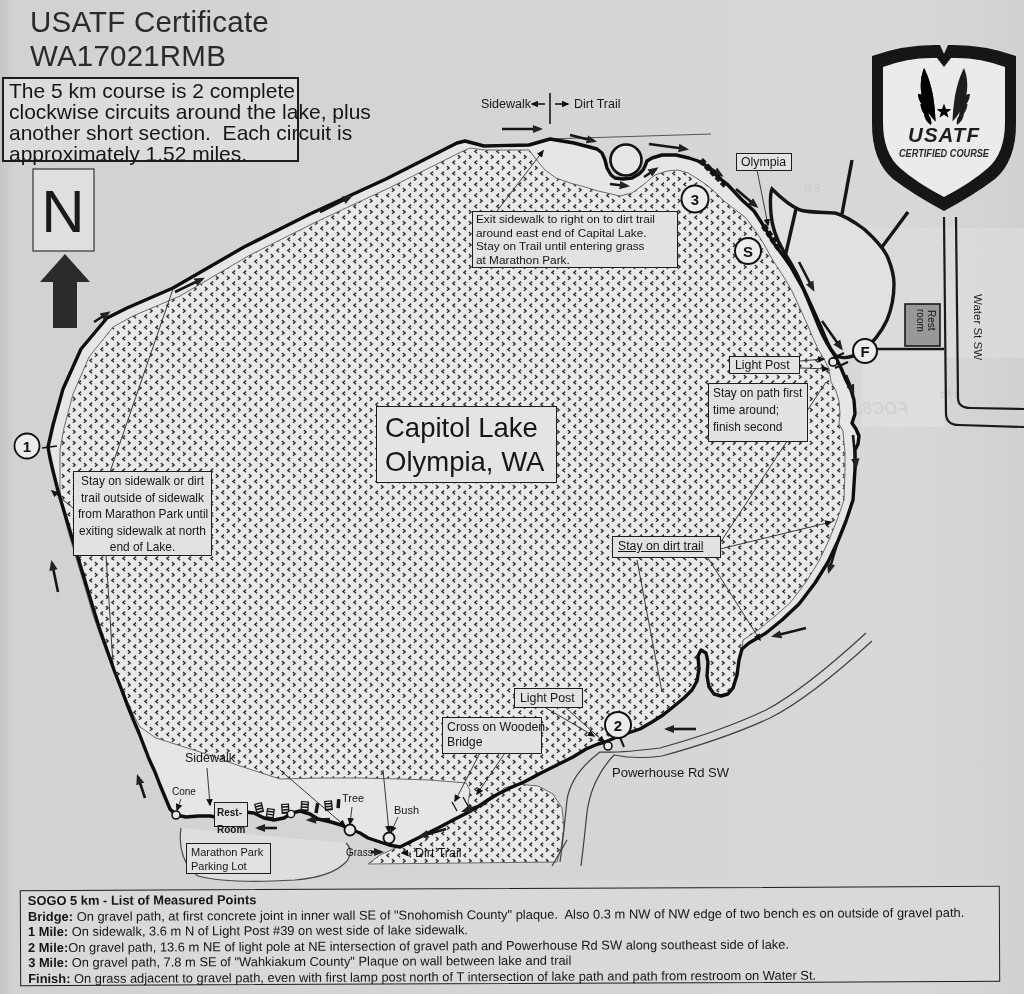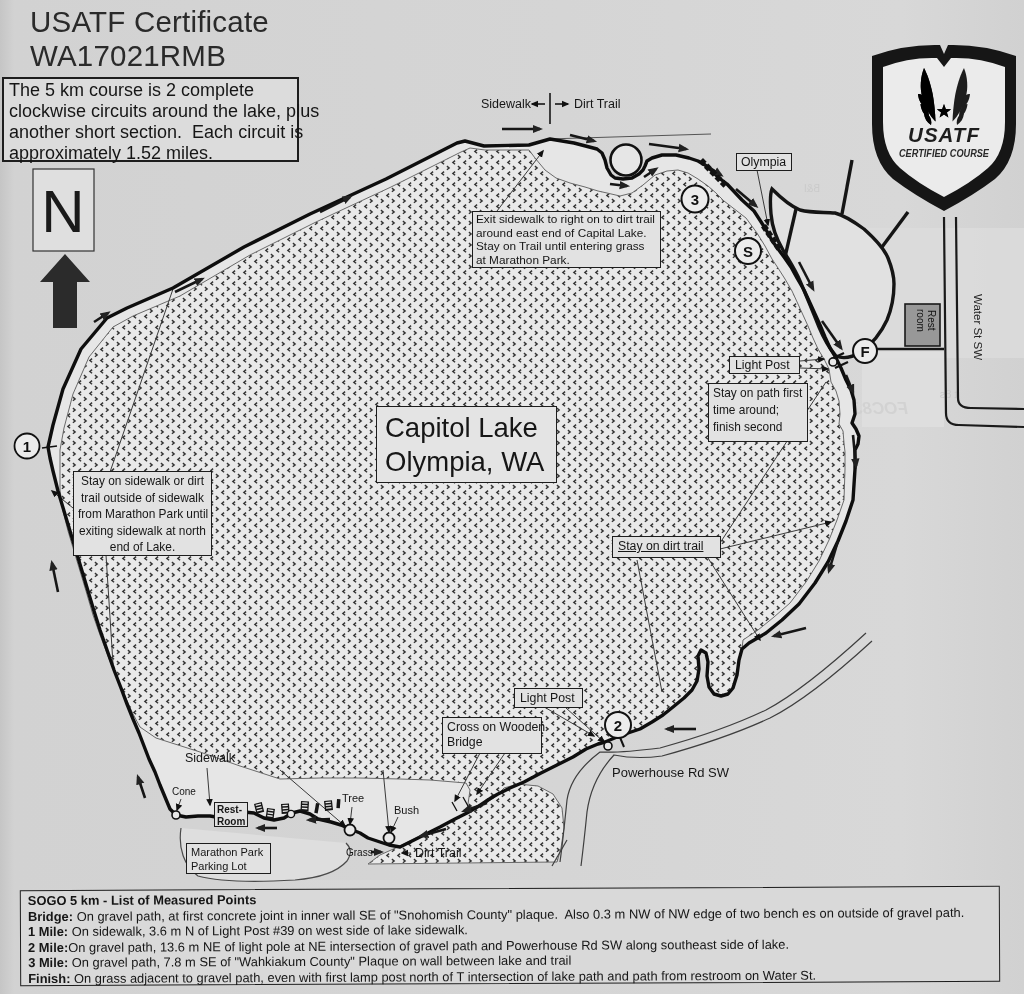--- a/index.html
+++ b/index.html
@@ -242,26 +242,26 @@
     <use href="#rw" transform="translate(1888,0) scale(-1,1)"></use>
     <path d="M944,104 L945.8,109.1 L951.1,109.3 L946.9,112.4 L948.4,117.6 L944,114.5 L939.6,117.6 L941.1,112.4 L936.9,109.3 L942.2,109.1 Z"></path>
   </g>
   <text x="944" y="142" font-size="20.5" font-weight="bold" font-style="italic" letter-spacing="1" fill="#1d1d1d" text-anchor="middle" font-family="Liberation Sans,sans-serif">USATF</text>
   <text x="944" y="157" font-size="10" font-weight="bold" font-style="italic" fill="#2a2a2a" text-anchor="middle" textLength="90" lengthAdjust="spacingAndGlyphs" font-family="Liberation Sans,sans-serif">CERTIFIED COURSE</text>
 
 </svg>
 
 <div class="txt" style="left:30px;top:5px;font-size:29.5px;line-height:33.5px;letter-spacing:0.2px;color:#2a2a2a;">USATF Certificate<br>WA17021RMB</div>
 
-<div class="bx" style="left:2px;top:77px;width:297px;height:85px;border-width:2px;font-size:18px;line-height:21px;padding:1px 5px;background:#dcdcdc;">The 5 km course is 2 complete<br>clockwise circuits around the lake, plus<br>another short section.&nbsp; Each circuit is<br>approximately 1.52 miles.</div>
+<div class="bx" style="left:2px;top:77px;width:297px;height:85px;border-width:2px;font-size:21px;line-height:21px;padding:1px 5px;background:#dcdcdc;">The 5 km course is 2 complete<br>clockwise circuits around the lake, plus<br>another short section.&nbsp; Each circuit is<br>approximately 1.52 miles.</div>
 
 <div class="txt" style="left:481px;top:97px;font-size:12.5px;">Sidewalk</div>
 <div class="txt" style="left:574px;top:97px;font-size:12.5px;">Dirt Trail</div>
 
-<div class="bx" style="left:472px;top:211px;width:189px;height:57px;font-size:11.8px;line-height:13.5px;padding:1px 3px;">Exit sidewalk to right on to dirt trail<br>around east end of Capital Lake.<br>Stay on Trail until entering grass<br>at Marathon Park.</div>
+<div class="bx" style="left:472px;top:211px;width:206px;height:57px;font-size:11.8px;line-height:13.5px;padding:1px 3px;">Exit sidewalk to right on to dirt trail<br>around east end of Capital Lake.<br>Stay on Trail until entering grass<br>at Marathon Park.</div>
 
 <div class="bx" style="left:736px;top:153px;width:56px;height:18px;font-size:12.3px;padding:1px 4px;">Olympia</div>
 
 <div class="bx" style="left:359px;top:406px;width:181px;height:77px;font-size:27.5px;line-height:34px;padding:4px 8px;background:#e4e4e4;margin-left:17px;">Capitol Lake<br>Olympia, WA</div>
 
 <div class="bx" style="left:708px;top:383px;width:100px;height:59px;font-size:11.9px;line-height:17px;padding:1px 4px;">Stay on path first<br>time around;<br>finish second</div>
 
 <div class="bx" style="left:729px;top:356px;width:71px;height:18px;font-size:12.3px;padding:1px 5px;">Light Post</div>
 
 <div class="bx" style="left:73px;top:471px;width:139px;height:85px;font-size:11.9px;line-height:16.5px;padding:1px 4px;text-align:center;">Stay on sidewalk or dirt<br>trail outside of sidewalk<br>from Marathon Park until<br>exiting sidewalk at north<br>end of Lake.</div>
@@ -272,21 +272,21 @@
 
 <div class="bx" style="left:442px;top:717px;width:100px;height:37px;font-size:12.3px;line-height:15px;padding:2px 4px;">Cross on Wooden<br>Bridge</div>
 
 
 <div class="txt" style="left:612px;top:765px;font-size:13px;">Powerhouse Rd SW</div>
 
 <div class="txt" style="left:185px;top:751px;font-size:12.5px;">Sidewalk</div>
 
 <div class="txt" style="left:172px;top:786px;font-size:10px;">Cone</div>
 
-<div class="bx" style="left:214px;top:802px;width:34px;height:25px;font-size:10px;line-height:12px;padding:1px 2px;font-weight:bold;">Rest-<br>Room</div>
+<div class="bx" style="left:214px;top:802px;width:34px;height:25px;font-size:10px;line-height:17px;padding:1px 2px;font-weight:bold;">Rest-<br>Room</div>
 
 <div class="bx" style="left:186px;top:843px;width:85px;height:31px;font-size:11px;line-height:14px;padding:1px 4px;">Marathon Park<br>Parking Lot</div>
 
 <div class="txt" style="left:342px;top:792px;font-size:11px;">Tree</div>
 
 <div class="txt" style="left:394px;top:804px;font-size:11px;">Bush</div>
 
 <div class="txt" style="left:346px;top:847px;font-size:10px;">Grass</div>
 
 <div class="txt" style="left:415px;top:846px;font-size:12.5px;">Dirt Trail</div>

